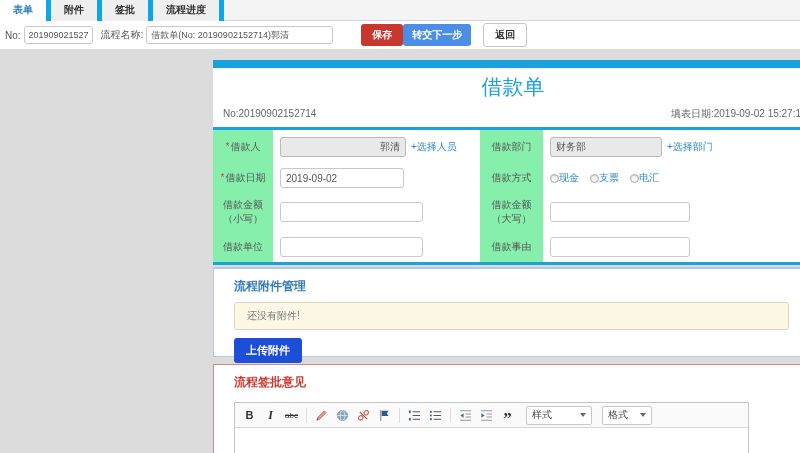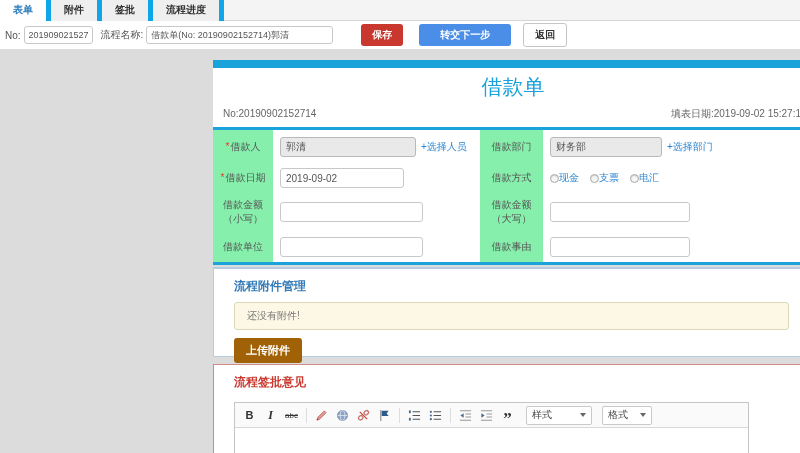--- a/index.html
+++ b/index.html
@@ -12,50 +12,50 @@
   .tab.active { background:#ffffff; color:#2d7dbb; }
 
   
   .toolbar { position:absolute; left:0; top:21px; width:800px; height:29px; background:#fff; border-bottom:1px solid #ddd; display:flex; align-items:center; padding-left:5px; }
   .toolbar label { color:#555; margin-right:3px; white-space:nowrap; }
   .tb-input { height:18px; border:1px solid #c8c8c8; border-radius:3px; font-size:9px; color:#555; padding:0 4px; font-family:inherit; }
   .tb-input.no { width:69px; }
   .tb-input.pname { width:187px; }
   .btn { border:none; border-radius:3px; font-size:10px; font-weight:bold; color:#fff; padding:4px 11px; cursor:pointer; font-family:inherit; }
   .btn.save { background:#c9382e; margin-left:28px; }
-  .btn.next { background:#4a8ee8; margin-left:16px; padding:4px 21px; }
+  .btn.next { background:#4a8ee8; padding:4px 9px; }
   .btn.back { background:#fff; color:#333; border:1px solid #c5c5c5; margin-left:12px; }
 
   
   .panel { position:absolute; background:#fff; }
   .main-panel { left:213px; top:60px; width:600px; }
   .bluebar { height:8px; background:#1aa2db; }
   .blueline { height:3px; background:#1aa2db; }
   .form-title { text-align:center; font-size:21px; color:#1aa2db; padding:5px 0 2px 0; }
   .meta { display:flex; justify-content:space-between; align-items:baseline; padding:4px 12px 6px 10px; color:#666; white-space:nowrap; }
 
   .fgrid { display:grid; grid-template-columns:60px 207px 63px auto; grid-template-rows:33px 30px 38px 31px; }
   .lbl { background:#86efac; display:flex; align-items:center; justify-content:center; text-align:center; color:#555; padding:2px 3px; }
   .req { color:#e03a2f; margin-right:1px; }
   .val { display:flex; align-items:center; padding-left:7px; gap:5px; }
   .inp { height:20px; border:1px solid #c8c8c8; border-radius:3px; background:#fff; font-size:10px; color:#555; padding:0 5px; font-family:inherit; }
   .inp.ro { background:#e9e9e9; border-color:#b9b9b9; }
-  .w115{width:136px;} .w112{width:112px;} .w101{width:124px;} .w143{width:143px;} .w140{width:140px;}
+  .w115{width:126px;text-align:right;} .w112{width:112px;} .w101{width:124px;} .w143{width:143px;} .w140{width:140px;}
   .lnk { color:#2a85d0; text-decoration:none; cursor:pointer; white-space:nowrap; }
   .radio-item { display:inline-flex; align-items:center; gap:0; margin-right:6px; cursor:pointer;justify-content:flex-end; }
   .rb { width:9px; height:9px; border-radius:50%; border:1px solid #a8a8a8; background:#f5f5f5; box-shadow:inset 0 1px 1px rgba(0,0,0,.15); }
   .rlabel { color:#2a85d0; }
 
   
   .attach-panel { left:213px; top:267px; width:600px; height:90px; border:1px solid #b5cde2; border-top-width:2px; }
   .sec-header { font-size:12px; font-weight:bold; margin:9px 0 0 20px; }
   .sec-header.blue { color:#337ab7; }
   .sec-header.red { color:#cb3a30; }
   .alert { margin:7px 23px 0 20px; background:#fcf8e5; border:1px solid #ddd6b8; border-radius:3px; padding:6px 12px; color:#777; }
-  .btn.upload { background:#a16207; margin:8px 0 0 20px; font-size:11px; padding:5px 12px; }
+  .btn.upload { background:#1d4ed8; margin:8px 0 0 20px; font-size:11px; padding:5px 12px; }
 
   
   .approve-panel { left:213px; top:364px; width:600px; height:160px; border:1px solid #d08b84; }
   .editor { margin:11px 0 0 20px; width:515px; border:1px solid #c5c5c5; }
   .ed-toolbar { height:25px; background:#fafafa; border-bottom:1px solid #d8d8d8; display:flex; align-items:center; padding:0 6px; gap:4px; }
   .tbtn { background:none; border:none; width:17px; height:19px; display:inline-flex; align-items:center; justify-content:center; cursor:pointer; font-family:inherit; color:#333; padding:0; }
   .tbtn.b { font-weight:bold; font-size:11px; }
   .tbtn.i { font-style:italic; font-family:"Liberation Serif","DejaVu Serif",serif; font-size:12px; font-weight:bold; }
   .tbtn.abc { font-size:8px; text-decoration:line-through; letter-spacing:0; }
   .tbtn.quote { font-family:"Liberation Serif","DejaVu Serif",serif; font-size:17px; font-weight:bold; line-height:8px; padding-top:8px; }

